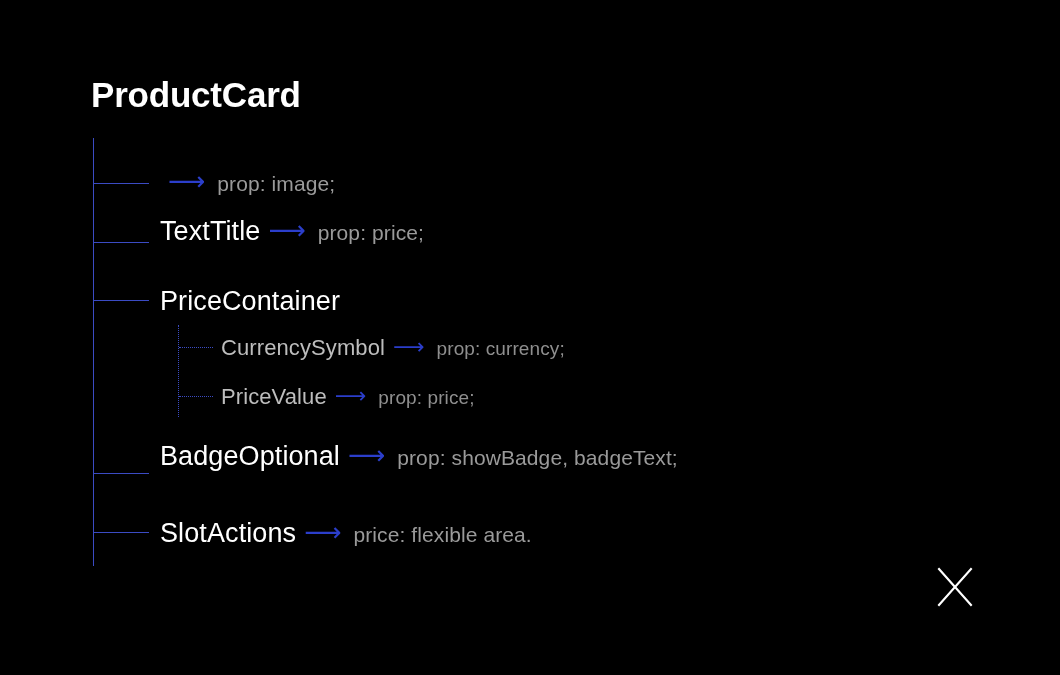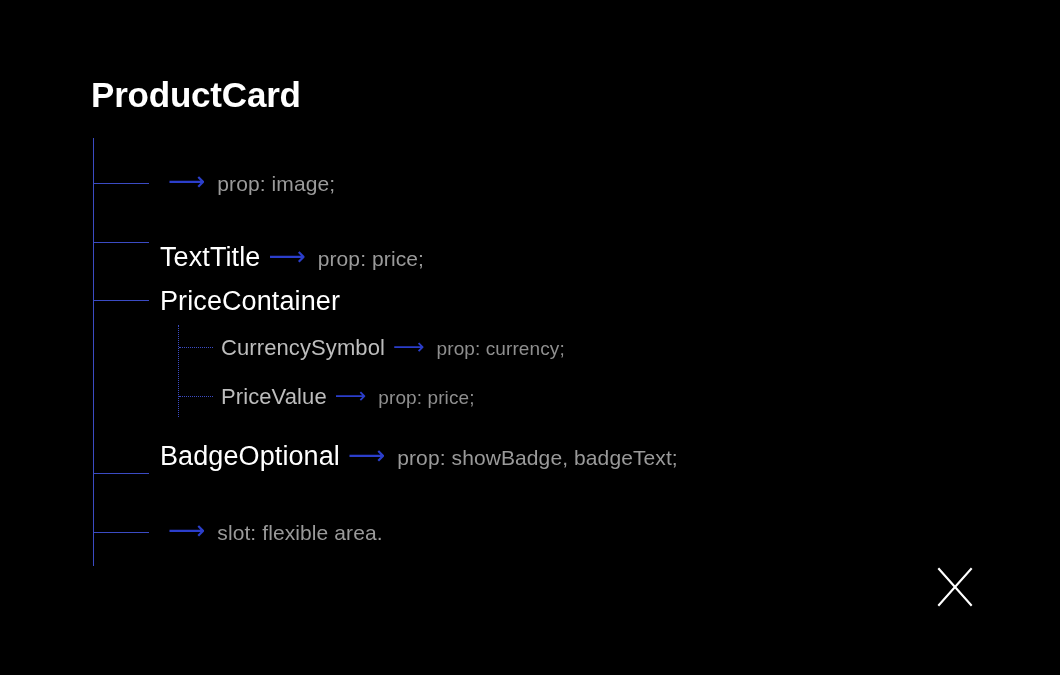--- a/index.html
+++ b/index.html
@@ -151,21 +151,21 @@
   <div class="branch-nested" style="top:347px;"></div>
   <div class="branch-nested" style="top:396px;"></div>
 
   <div class="node node-l1" style="top:168px;">
     <span class="gap-sm"></span>
     <span class="arrow">⟶</span>
     <span class="gap-md"></span>
     <span class="node-annot">prop: image;</span>
   </div>
 
-  <div class="node node-l1" style="top:241px;">
+  <div class="node node-l1" style="top:215px;">
     <span class="node-label">TextTitle</span>
     <span class="gap-sm"></span>
     <span class="arrow">⟶</span>
     <span class="gap-md"></span>
     <span class="node-annot">prop: price;</span>
   </div>
 
   <div class="node node-l1" style="top:285px;">
     <span class="node-label">PriceContainer</span>
   </div>
@@ -188,24 +188,25 @@
 
   <div class="node node-l1" style="top:440px;">
     <span class="node-label">BadgeOptional</span>
     <span class="gap-sm"></span>
     <span class="arrow">⟶</span>
     <span class="gap-md"></span>
     <span class="node-annot">prop: showBadge, badgeText;</span>
   </div>
 
   <div class="node node-l1" style="top:517px;">
-    <span class="gap-sm"></span>
-    <span class="arrow">⟶</span>
-    <span class="gap-md"></span>
-    <span class="node-annot">slot: flexible area.</span>
+    <span class="node-label">SlotActions</span>
+    <span class="gap-sm"></span>
+    <span class="arrow">⟶</span>
+    <span class="gap-md"></span>
+    <span class="node-annot">price: flexible area.</span>
   </div>
 
   <svg id="logo-mark" viewBox="0 0 38 42">
     <line x1="3" y1="3" x2="35" y2="39" stroke="#ffffff" stroke-width="2.1" stroke-linecap="square"></line>
     <line x1="35" y1="3" x2="3" y2="39" stroke="#ffffff" stroke-width="2.1" stroke-linecap="square"></line>
   </svg>
 
 </div>
 
 </body></html>

